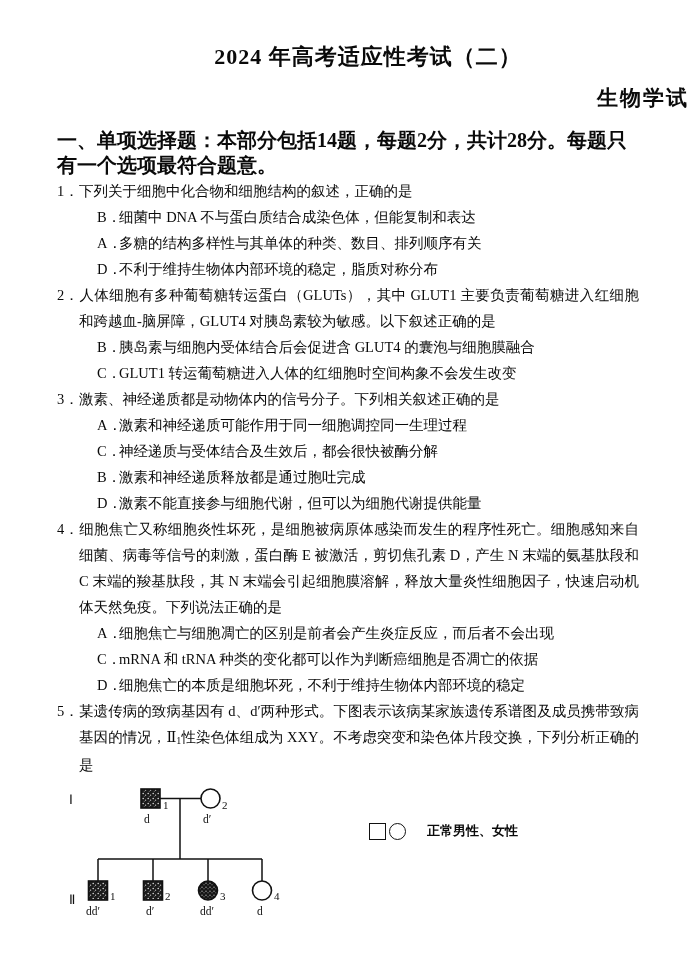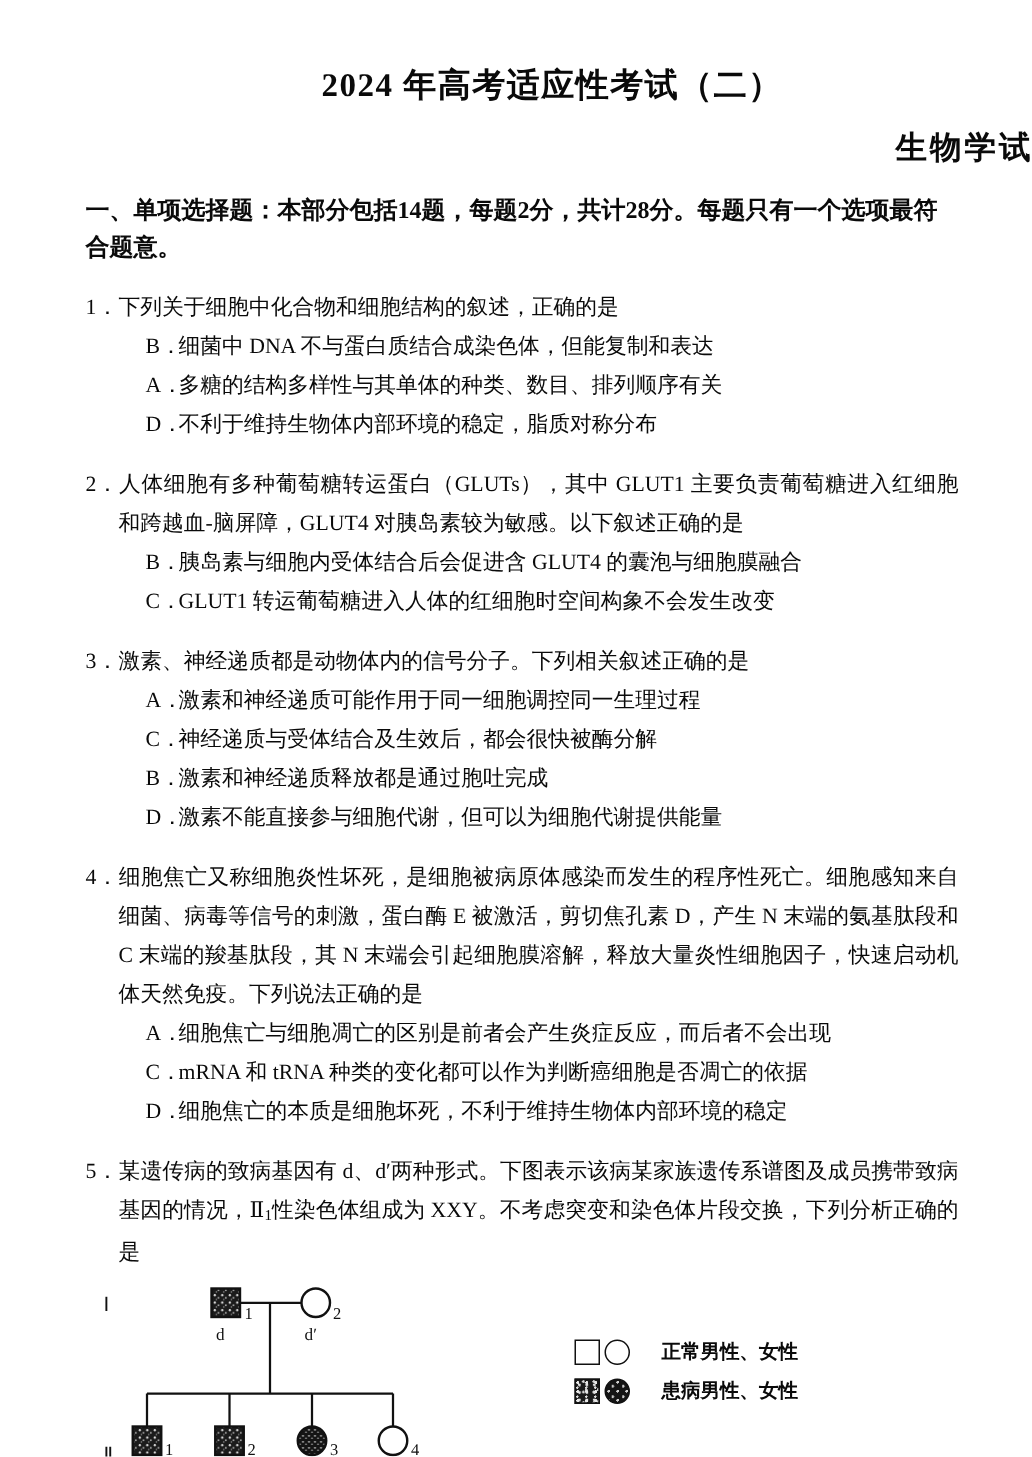--- a/index.html
+++ b/index.html
@@ -40,27 +40,27 @@
   }
 
   
   .content {
     position: absolute;
     left: 57px;
     top: 128px;
     width: 582px;
   }
   .section-head {
-    font-size: 16px;
+    font-size: 20px;
     font-weight: bold;
     line-height: 25px;
     letter-spacing: 0px;
   }
   .q {
-    margin-top: 14px;
+    margin-top: 0;
   }
   .q-stem {
     font-size: 14.5px;
     line-height: 26px;
     text-indent: 0;
     padding-left: 22px;
     text-align: justify;
     text-justify: inter-character;
   }
   .q-stem .qnum {
@@ -91,21 +91,21 @@
     position: relative;
     height: 152px;
     margin-top: 4px;
   }
   .ped {
     position: absolute;
     left: 0; top: 0;
   }
   .legend {
     position: absolute;
-    left: 326px;
+    left: 312px;
     top: 36px;
     font-size: 13px;
     font-weight: bold;
     line-height: 26px;
   }
   .legend-row {
     display: flex;
     align-items: center;
     height: 26px;
   }
@@ -253,26 +253,19 @@
         </svg>
 
         <div class="legend">
           <div class="legend-row">
             <span class="sym-wrap">
               <span class="sq-open"></span>
               <span class="ci-open"></span>
             </span>
             <span class="legend-label">正常男性、女性</span>
           </div>
-          <div class="legend-row">
-            <span class="sym-wrap">
-              <span class="sq-fill"></span>
-              <span class="ci-fill"></span>
-            </span>
-            <span class="legend-label">患病男性、女性</span>
-          </div>
         </div>
       </div>
 
     </div>
 
   </div>
 </div>
 
 </body></html>

